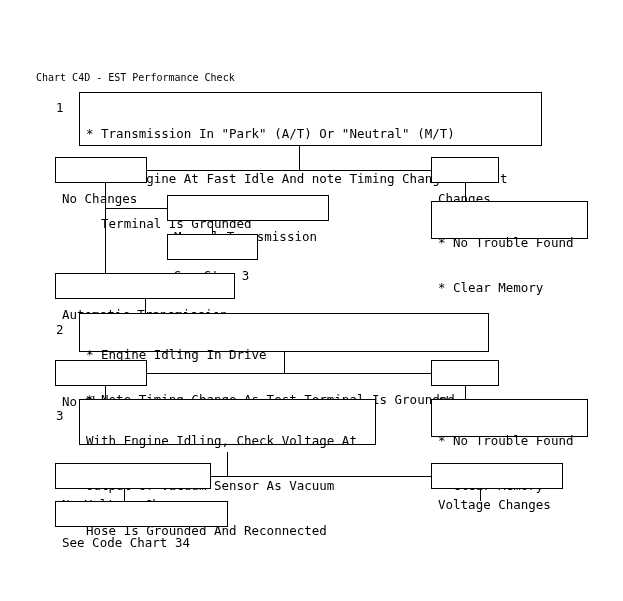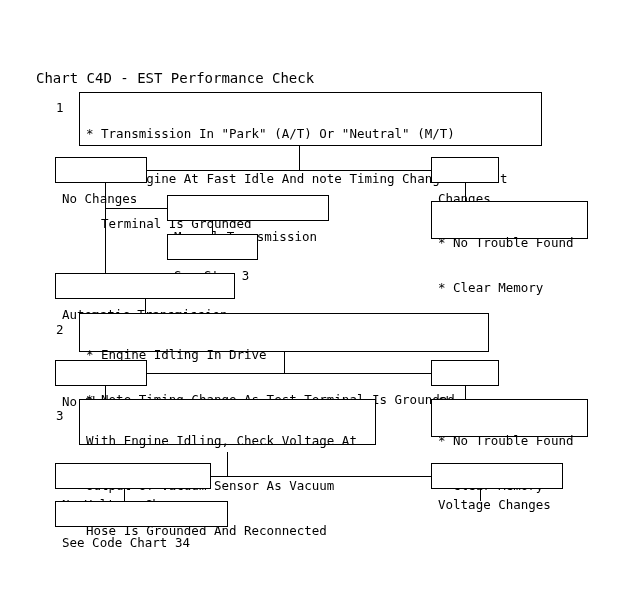--- a/index.html
+++ b/index.html
@@ -15,21 +15,21 @@
     background: #ffffff;
     font-family: "DejaVu Sans Mono", "Liberation Mono", monospace;
     color: #000000;
     overflow: hidden;
   }
   
   .chart-title {
     position: absolute;
     left: 36px;
     top: 70px;
-    font-size: 14px;
+    font-size: 10px;
     line-height: 16px;
     white-space: pre;
     letter-spacing: 0px;
   }
   
   .box {
     position: absolute;
     box-sizing: border-box;
     border: 1px solid #000000;
     background: #ffffff;

